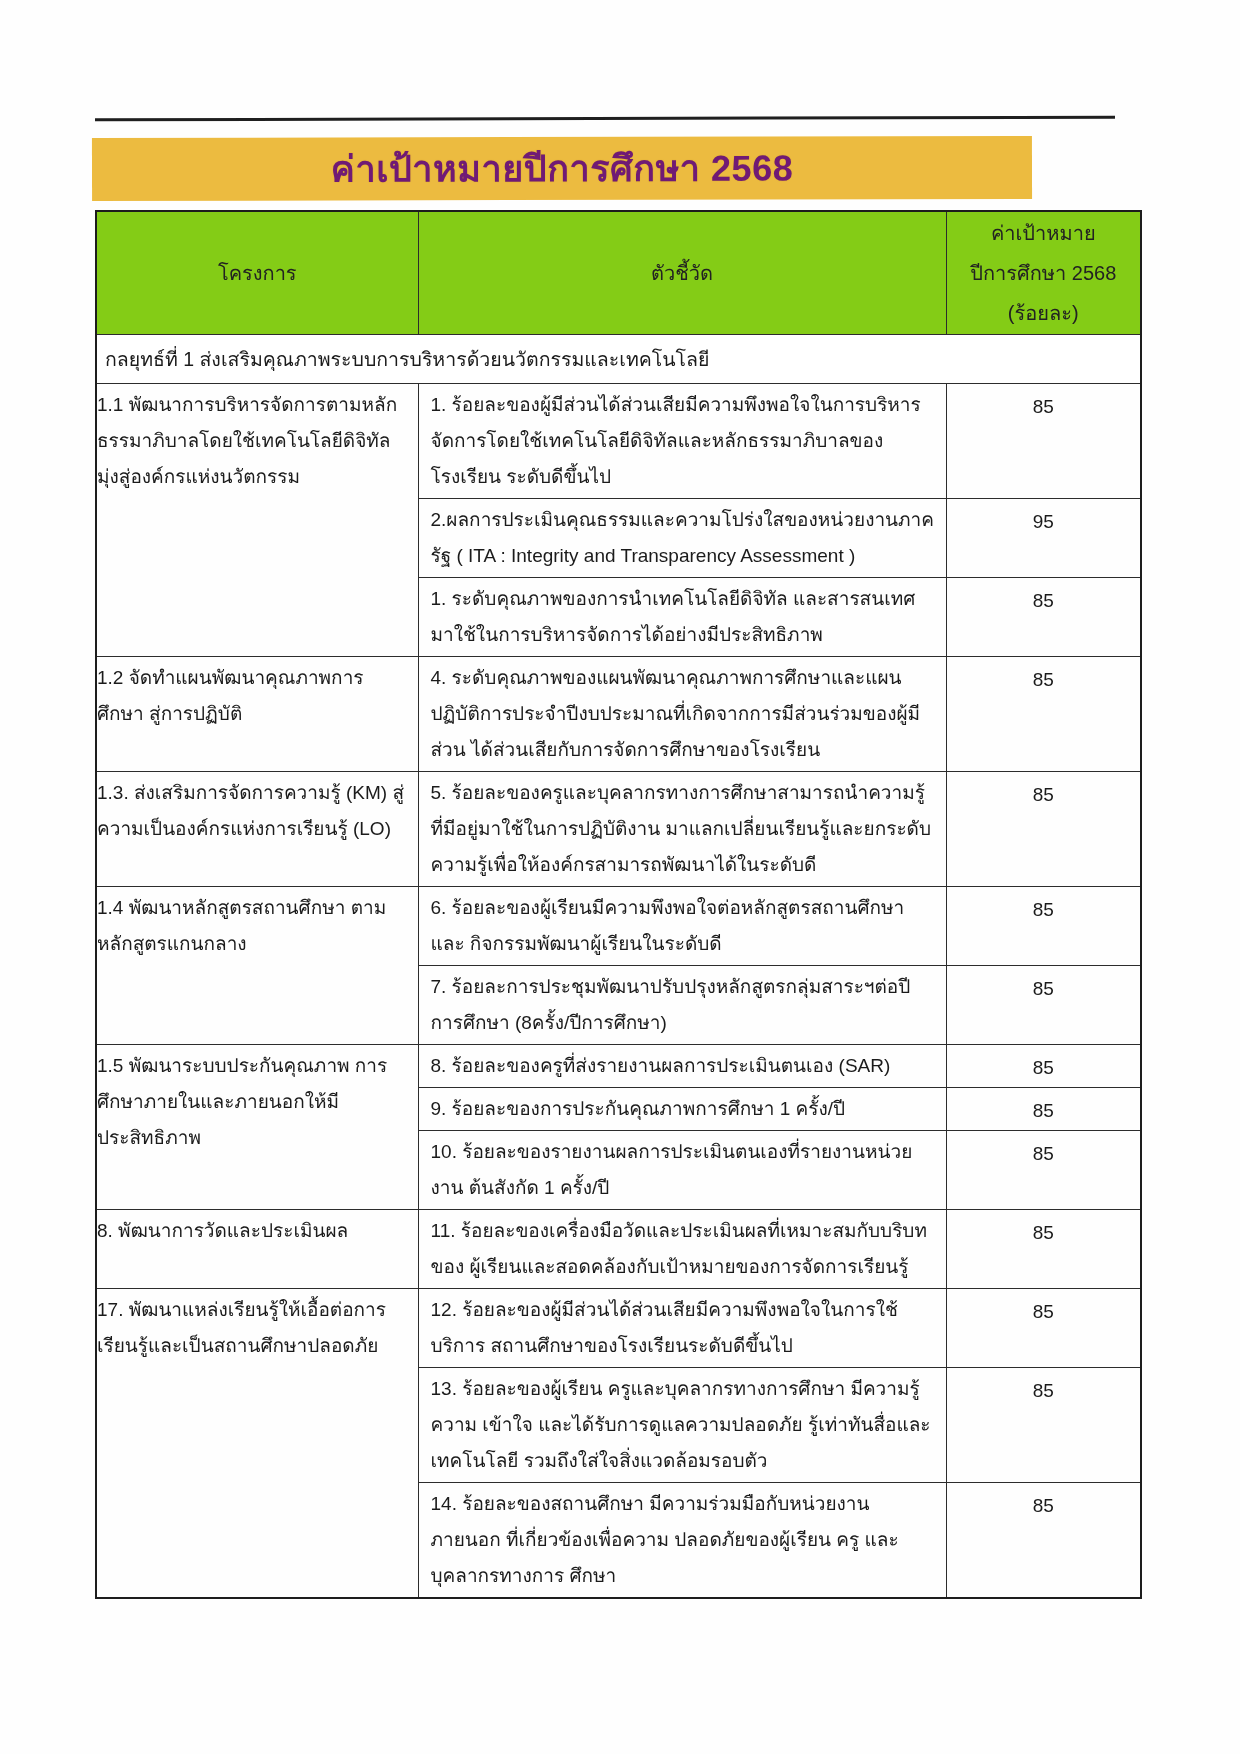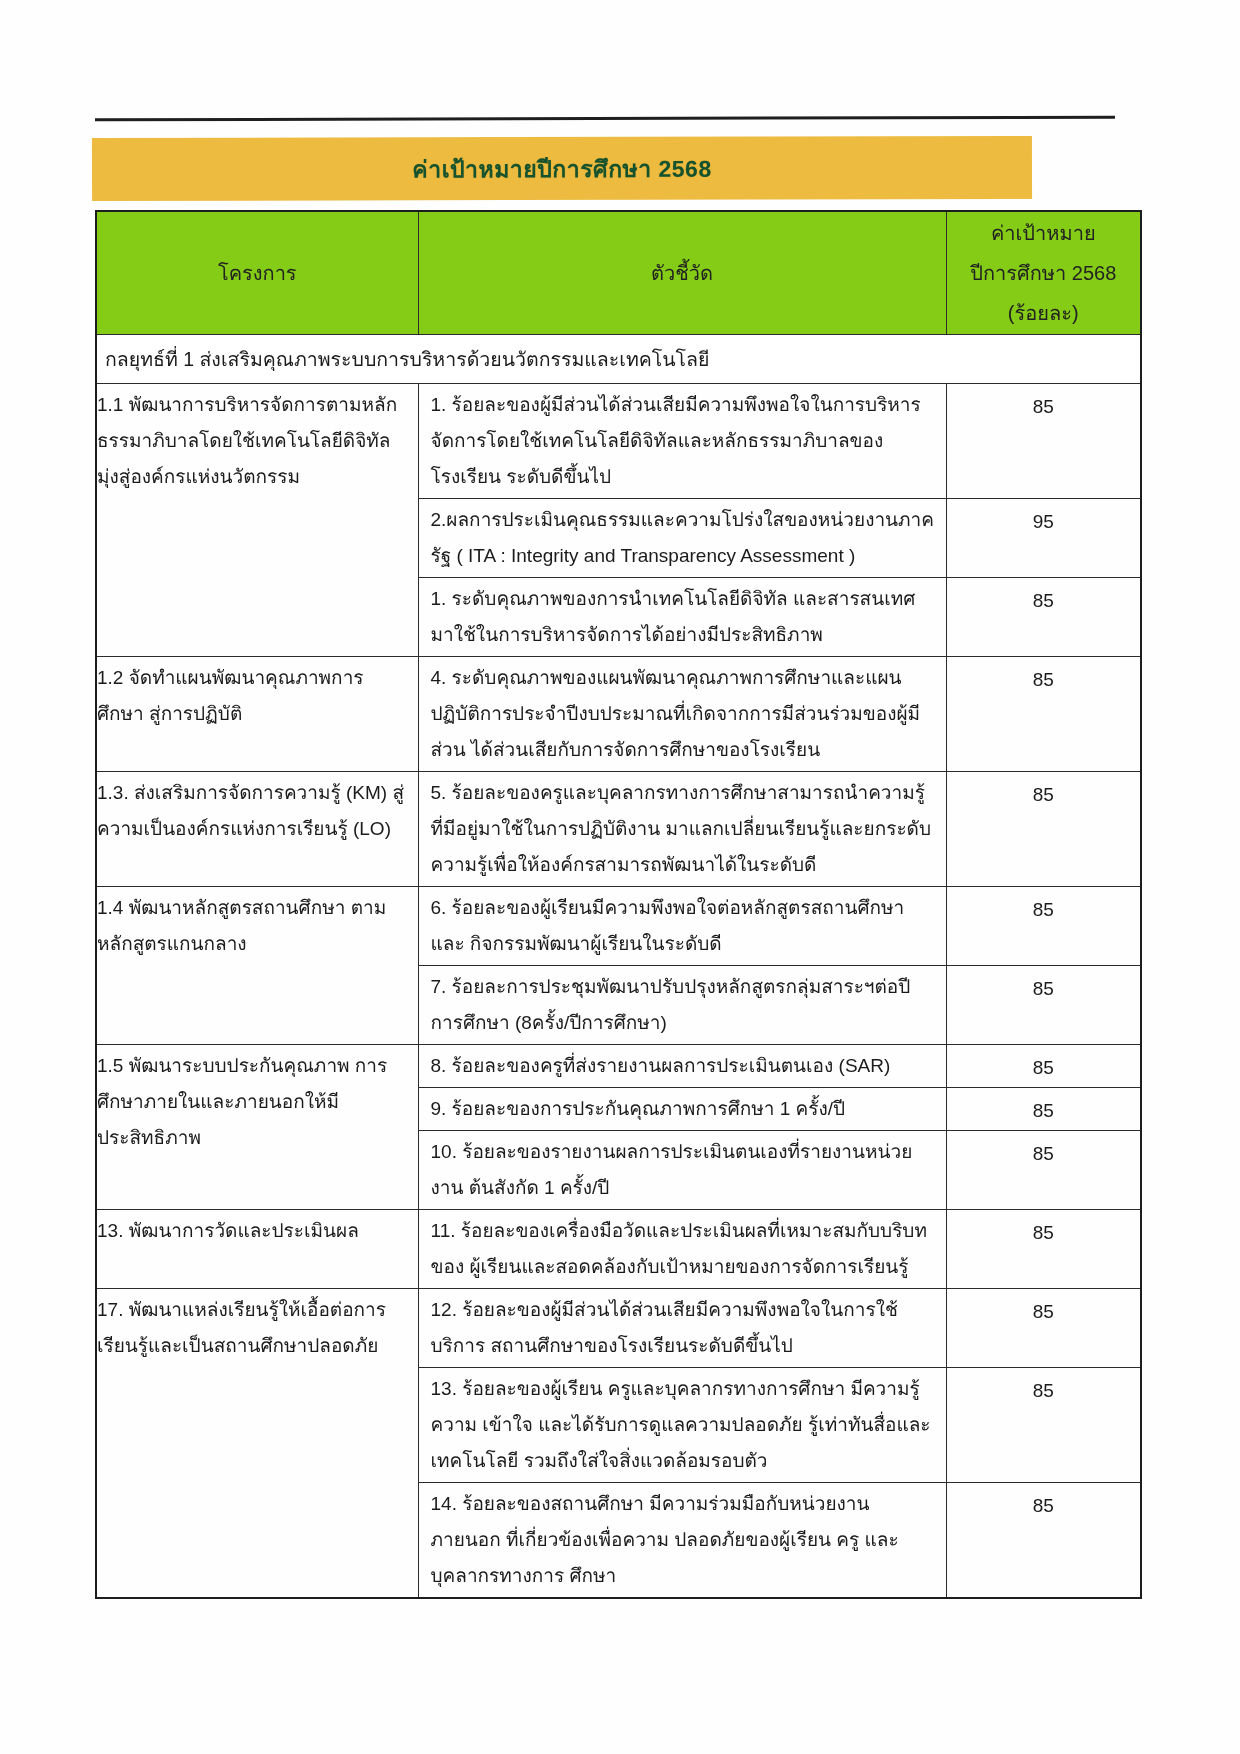--- a/index.html
+++ b/index.html
@@ -45,22 +45,22 @@
     left: 92px;
     width: 940px;
     height: 63px;
     background: #ecbb40;
     display: flex;
     align-items: center;
     justify-content: center;
     transform: rotate(-0.12deg);
   }
   .banner .banner-title {
-    color: #14532d;
-    font-size: 23px;
+    color: #701a75;
+    font-size: 36px;
     font-weight: bold;
     letter-spacing: 0.5px;
     text-shadow: 0 0 1px rgba(180,130,20,0.55);
   }
   
   .goal-table {
     position: absolute;
     top: 210px;
     left: 95px;
     width: 1045px;
@@ -178,21 +178,21 @@
         </tr>
         <tr>
           <td class="indicator-cell">9. ร้อยละของการประกันคุณภาพการศึกษา 1 ครั้ง/ปี</td>
           <td class="target-cell">85</td>
         </tr>
         <tr>
           <td class="indicator-cell">10. ร้อยละของรายงานผลการประเมินตนเองที่รายงานหน่วยงาน ต้นสังกัด 1 ครั้ง/ปี</td>
           <td class="target-cell">85</td>
         </tr>
         <tr>
-          <td class="project-cell" rowspan="1">13. พัฒนาการวัดและประเมินผล</td>
+          <td class="project-cell" rowspan="1">8. พัฒนาการวัดและประเมินผล</td>
           <td class="indicator-cell">11. ร้อยละของเครื่องมือวัดและประเมินผลที่เหมาะสมกับบริบทของ ผู้เรียนและสอดคล้องกับเป้าหมายของการจัดการเรียนรู้</td>
           <td class="target-cell">85</td>
         </tr>
         <tr>
           <td class="project-cell" rowspan="3">17. พัฒนาแหล่งเรียนรู้ให้เอื้อต่อการ เรียนรู้และเป็นสถานศึกษาปลอดภัย</td>
           <td class="indicator-cell">12. ร้อยละของผู้มีส่วนได้ส่วนเสียมีความพึงพอใจในการใช้บริการ สถานศึกษาของโรงเรียนระดับดีขึ้นไป</td>
           <td class="target-cell">85</td>
         </tr>
         <tr>
           <td class="indicator-cell">13. ร้อยละของผู้เรียน ครูและบุคลากรทางการศึกษา มีความรู้ความ เข้าใจ และได้รับการดูแลความปลอดภัย รู้เท่าทันสื่อและเทคโนโลยี รวมถึงใส่ใจสิ่งแวดล้อมรอบตัว</td>

